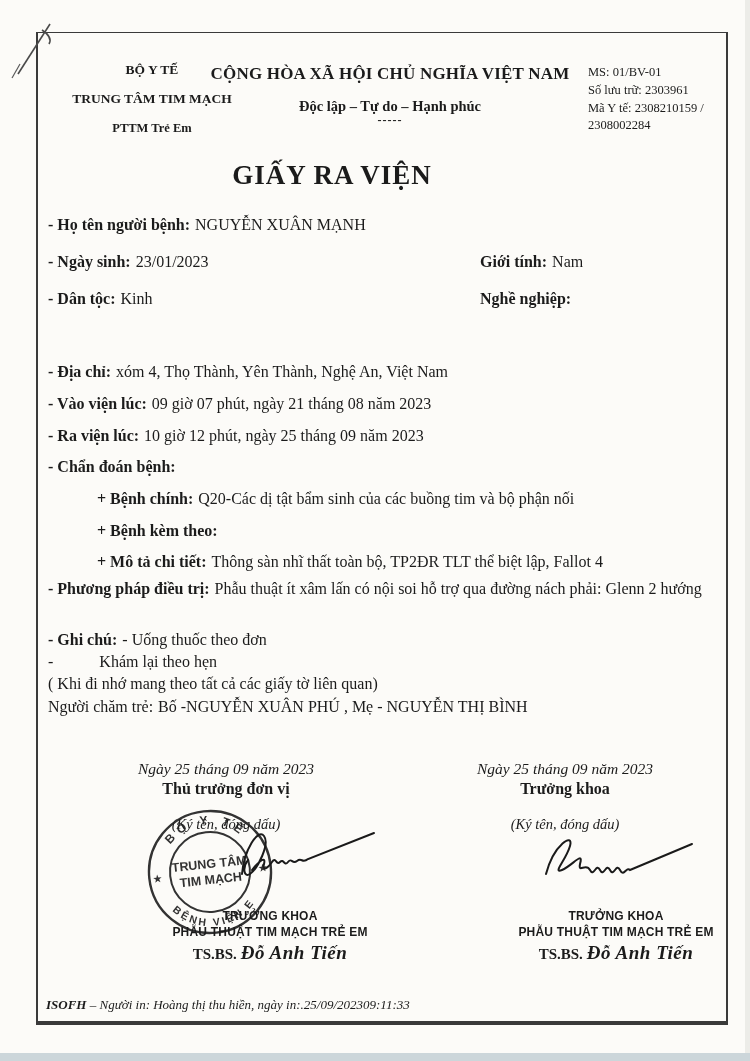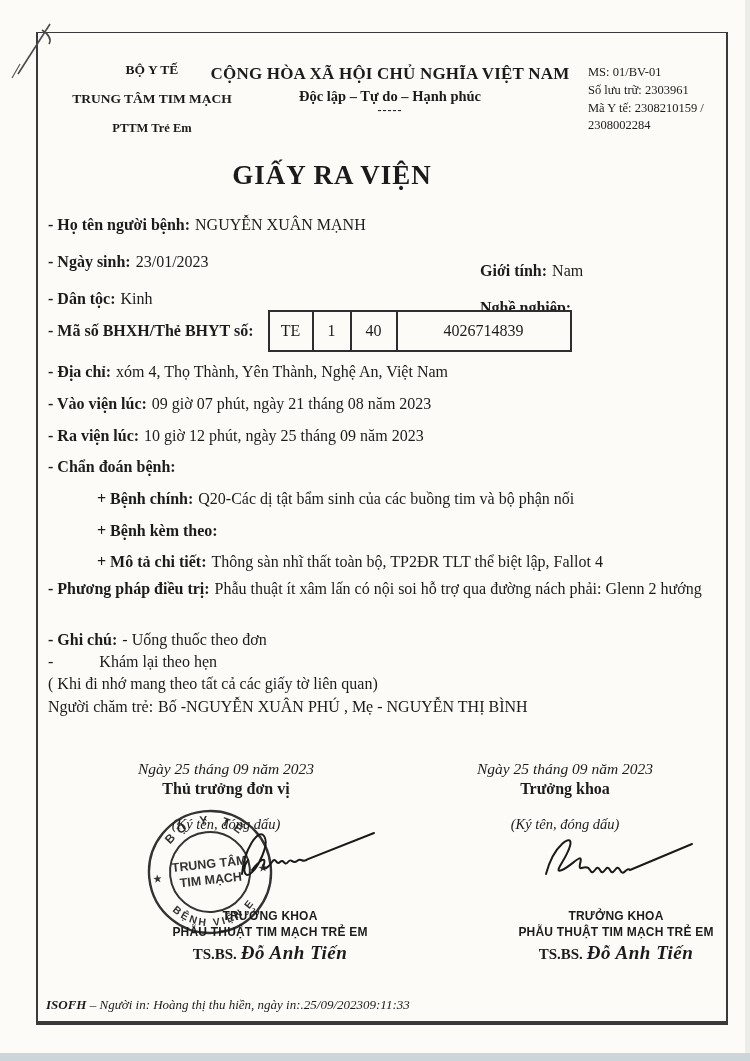--- a/index.html
+++ b/index.html
@@ -10,30 +10,30 @@
   .right-edge{position:absolute;right:0;top:0;width:5px;height:100%;background:#ececе8;background:#ecece8;}
   .scan-strip{position:absolute;left:0;right:0;bottom:0;height:8px;background:#ccd6da;}
   
   .hdr-left{position:absolute;left:52px;top:62px;width:200px;text-align:center;}
   .hdr-left .l1,.hdr-left .l2{font-weight:bold;font-size:13.5px;}
   .hdr-left .l1{margin-bottom:13px;}
   .hdr-left .l2{margin-bottom:14px;}
   .hdr-left .l3{font-size:12.5px;font-weight:600;}
   .hdr-center{position:absolute;left:200px;top:64px;width:380px;text-align:center;}
   .hdr-center .n1{font-weight:bold;font-size:17px;letter-spacing:.2px;}
-  .hdr-center .n2{font-weight:bold;font-size:14.5px;margin-top:4px;}
+  .hdr-center .n2{font-weight:bold;font-size:14.5px;margin-top:14px;}
   .hdr-center .n3{font-weight:bold;font-size:12px;letter-spacing:1px;margin-top:-2px;}
   .hdr-right{position:absolute;left:588px;top:64px;width:140px;font-size:12.5px;line-height:1.42;}
   .doc-title{position:absolute;left:0;top:160px;width:664px;text-align:center;
     font-size:27px;font-weight:bold;letter-spacing:1px;}
   
   .row{position:absolute;left:48px;width:668px;font-size:16px;line-height:22px;}
   .lbl{font-weight:bold;}
   .val{margin-left:5px;}
-  .col2{position:absolute;left:432px;top:9px;}
+  .col2{position:absolute;left:432px;top:0;}
   .indent{padding-left:49px;}
   .gap{margin-left:46px;}
   .ins-row{display:flex;align-items:center;height:42px;}
   .ins-table{display:flex;margin-left:14px;border:2px solid #2e2e2e;height:38px;background:#fcfbf8;}
   .ins-cell{display:flex;align-items:center;justify-content:center;font-size:16px;border-right:2px solid #2e2e2e;}
   .ins-cell:last-child{border-right:none;}
   .c0{width:42px;}.c1{width:36px;}.c2{width:44px;}.c3{width:172px;}
   
   .sig-head{position:absolute;width:260px;text-align:center;}
   .sig-date{font-style:italic;font-size:15.5px;}
@@ -89,29 +89,20 @@
   <div class="row" style="top:251px">
     <span class="lbl">- Ngày sinh:</span><span class="val">23/01/2023</span>
     <span class="col2"><span class="lbl">Giới tính:</span><span class="val">Nam</span></span>
   </div>
 
   <div class="row" style="top:288px">
     <span class="lbl">- Dân tộc:</span><span class="val">Kinh</span>
     <span class="col2"><span class="lbl">Nghề nghiệp:</span><span class="val"></span></span>
   </div>
 
-  <div class="row ins-row" style="top:310px">
-    <span class="lbl">- Mã số BHXH/Thẻ BHYT số:</span>
-    <div class="ins-table">
-      <div class="ins-cell c0">TE</div>
-      <div class="ins-cell c1">1</div>
-      <div class="ins-cell c2">40</div>
-      <div class="ins-cell c3">4026714839</div>
-    </div>
-  </div>
 
   <div class="row" style="top:361px">
     <span class="lbl">- Địa chỉ:</span><span class="val">xóm 4, Thọ Thành, Yên Thành, Nghệ An, Việt Nam</span>
   </div>
 
   <div class="row" style="top:393px">
     <span class="lbl">- Vào viện lúc:</span><span class="val">09 giờ 07 phút, ngày 21 tháng 08 năm 2023</span>
   </div>
 
   <div class="row" style="top:425px">

